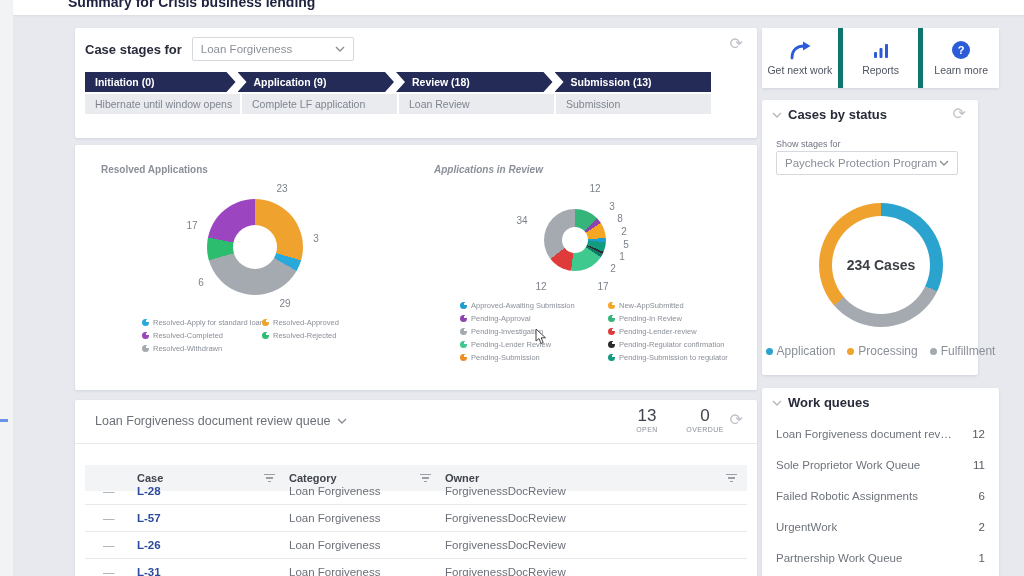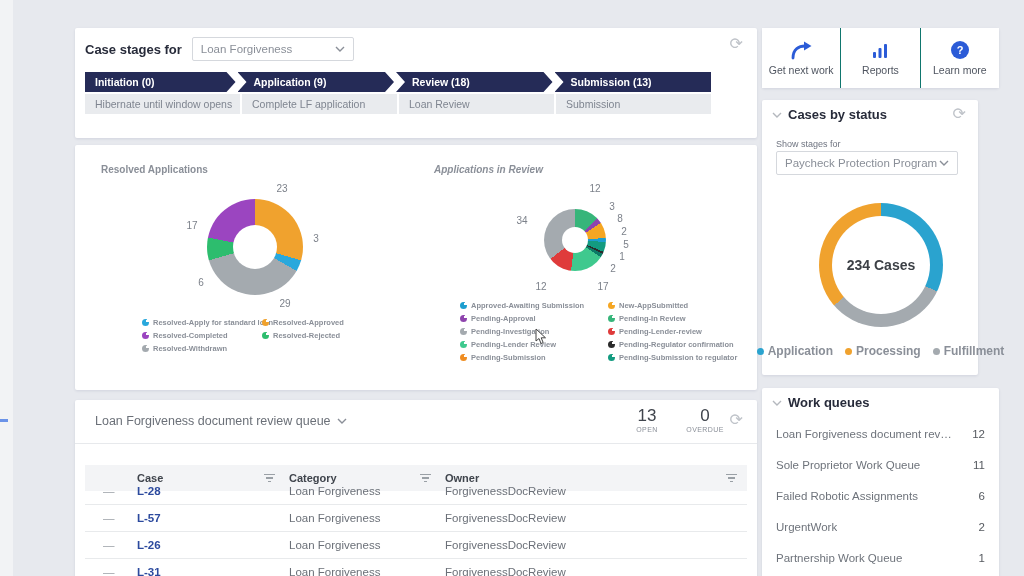--- a/index.html
+++ b/index.html
@@ -43,21 +43,21 @@
   .donut { position:absolute; border-radius:50%; }
   .donut::after { content:""; position:absolute; inset:calc((100% - var(--hole))/2); background:#fff; border-radius:50%; }
   .donut-resolved { left:132px; top:54px; width:96px; height:96px; --hole:46%; }
   .donut-review   { left:469px; top:64px; width:62px; height:62px; --hole:42%; }
   .donut-label { position:absolute; transform:translate(-50%,0); font-size:10px; color:#7c818a; }
   .legend { position:absolute; display:grid; grid-auto-flow:column; column-gap:10px; }
   .legend-resolved { left:67px;  top:171px; grid-template-rows:repeat(3,13px); grid-template-columns:110px auto; }
   .legend-review   { left:385px; top:154px; grid-template-rows:repeat(5,13px); grid-template-columns:138px auto; }
   .legend-item { display:flex; align-items:center; gap:4px; }
   .legend-pie { width:7px; height:7px; border-radius:50%; flex:0 0 7px; }
-  .legend-item span.lbl { font-size:7.5px; color:#8a8f98; white-space:nowrap;font-weight:bold; }
+  .legend-item span.lbl { font-size:7.5px; color:#8a8f98; white-space:nowrap; }
 
   .cursor { position:absolute; left:460px; top:183px; width:12px; height:18px; }
 
   
   .card-queue { left:75px; top:400px; width:682px; height:200px; }
   .queue-head { position:absolute; left:0; top:0; width:682px; height:44px; border-bottom:1px solid #e7e9ec; }
   .queue-title-wrap { position:absolute; left:20px; top:14px; display:flex; align-items:center; gap:6px; cursor:pointer; }
   .queue-title { font-size:12.5px; color:#6b7078; }
   .stat { position:absolute; top:6px; text-align:center; }
   .stat-open { left:552px; width:40px; }
@@ -75,21 +75,21 @@
   .tbl-row { display:flex; align-items:center; height:27px; border-bottom:1px solid #e8eaec; font-size:11.5px; color:#6b7078; cursor:pointer; }
   .row-dash { color:#9aa0a6; }
   .case-link { color:#2c4a9e; font-weight:bold; text-decoration:none; }
   .filter-icon { display:inline-flex; flex-direction:column; align-items:center; gap:2px; cursor:pointer; }
   .filter-icon i { display:block; height:1.5px; background:#9aa0a6; }
   .filter-icon i:nth-child(1){ width:11px; } .filter-icon i:nth-child(2){ width:7px; } .filter-icon i:nth-child(3){ width:3px; }
 
   
   .card-actions { left:762px; top:28px; width:237px; height:60px; display:flex; }
   .action-btn { flex:1; display:flex; flex-direction:column; align-items:center; justify-content:center; gap:4px;
-                border-right:1px solid #0f766e; background:#fff; border-top:none; border-bottom:none; border-left:none; cursor:pointer; }
+                border-right:5px solid #0f766e; background:#fff; border-top:none; border-bottom:none; border-left:none; cursor:pointer; }
   .action-btn:last-child { border-right:none; }
   .action-label { font-size:10.5px; color:#4f5560; }
 
   .card-status { left:762px; top:100px; width:216px; height:275px; }
   .panel-title-row { position:absolute; left:10px; top:7px; display:flex; align-items:center; gap:6px; }
   .panel-title { font-size:13px; font-weight:bold; color:#272b3a; }
   .status-refresh { right:12px; top:6px; position:absolute; }
   .show-stages-label { position:absolute; left:14px; top:39px; font-size:9px; color:#6f7480; }
   .status-select { position:absolute; left:14px; top:51px; width:182px; }
   .donut-status { left:57px; top:103px; width:124px; height:124px; --hole:79%; }
@@ -108,20 +108,23 @@
   .chev { stroke:#8a8f98; fill:none; stroke-width:1.4; }
   .chev-lt { stroke:#b4b8be; }
 </style>
 </head>
 <body>
 
 <div class="screen">
   <div class="left-strip"></div>
   <div class="blue-tick"></div>
 
+  <header class="page-header">
+    <h1 class="page-title">Summary for Crisis business lending</h1>
+  </header>
 
   <section class="card card-stages">
     <div class="stages-top">
       <span class="stages-label">Case stages for</span>
       <div class="select stages-select">
         <span>Loan Forgiveness</span>
         <svg width="10" height="6" viewBox="0 0 10 6">
             <polyline class="chev" points="1,1 5,5 9,1"></polyline>
           </svg>
       </div>

